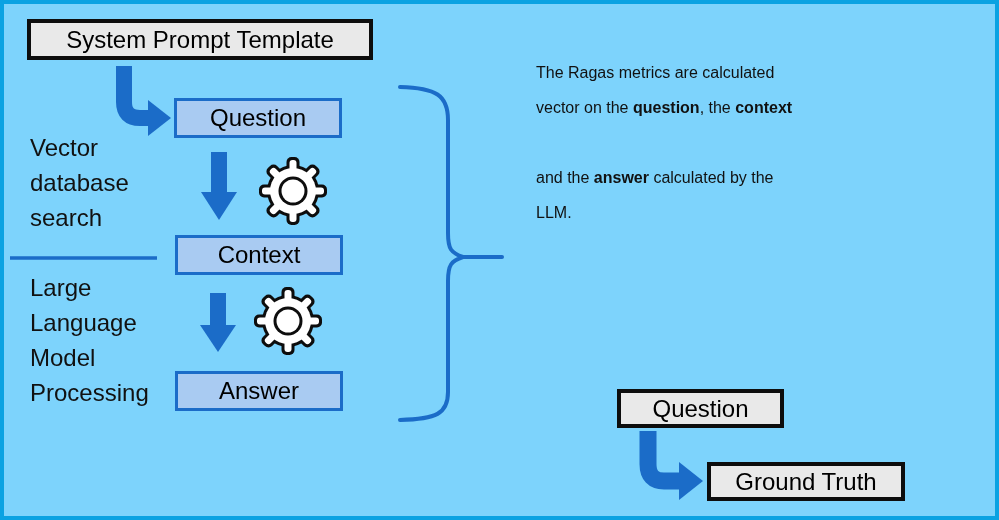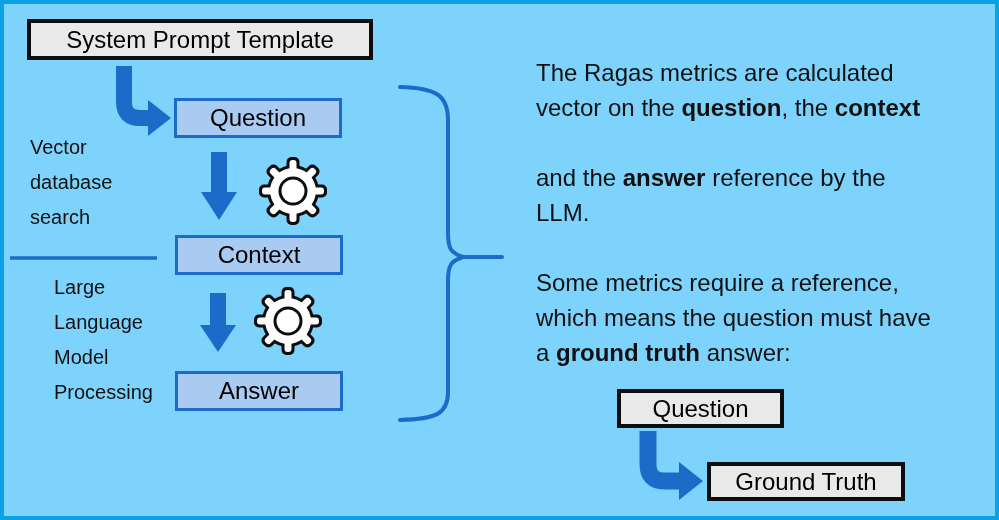--- a/index.html
+++ b/index.html
@@ -14,26 +14,26 @@
   }
   .layer { position:absolute; left:0; top:0; }
   .box {
     position:absolute; box-sizing:border-box;
     display:flex; align-items:center; justify-content:center;
     font-size:24px; white-space:nowrap;
   }
   .gray { background:#e9e9e9; border:4px solid #0d0d0d; }
   .blue { background:#a9cbf2; border:3px solid #1b6cc8; }
   .label {
-    position:absolute; font-size:20px; line-height:35px;
+    position:absolute; font-size:24px; line-height:35px;
     white-space:pre-line; color:#111;
   }
   .rich {
     position:absolute; left:536px; top:55px; width:448px;
-    font-size:24px; line-height:35px; color:#111;
+    font-size:16px; line-height:35px; color:#111;
   }
   .rich .para + .para { margin-top:35px; }
   .b { font-weight:bold; }
 </style>
 </head>
 <body>
 
 <div class="canvas">
 
   <svg class="layer" width="999" height="520" viewBox="0 0 999 520">
@@ -116,32 +116,31 @@
   </div>
 
   <div class="label" style="left:30px; top:130px;">Vector
 database
 search</div>
 
   <div class="box blue" style="left:175px; top:235px; width:168px; height:40px;">
     <span>Context</span>
   </div>
 
-  <div class="label" style="left:30px; top:270px;margin-left:24px;">Large
+  <div class="label" style="left:30px; top:270px;">Large
 Language
 Model
 Processing</div>
 
   <div class="box blue" style="left:175px; top:371px; width:168px; height:40px;">
     <span>Answer</span>
   </div>
 
   <div class="rich">
-      <div class="para"><span>The Ragas metrics are calculated</span><br><span>vector on the </span><span class="b">question</span><span>, the </span><span class="b">context</span><br><br><span>and the </span><span class="b">answer</span><span> reference by the</span><br><span>LLM.</span></div>
-      <div class="para"><span>Some metrics require a reference,</span><br><span>which means the question must have</span><br><span>a </span><span class="b">ground truth</span><span> answer:</span></div>
+      <div class="para"><span>The Ragas metrics are calculated</span><br><span>vector on the </span><span class="b">question</span><span>, the </span><span class="b">context</span><br><br><span>and the </span><span class="b">answer</span><span> calculated by the</span><br><span>LLM.</span></div>
     </div>
 
   <div class="box gray" style="left:617px; top:389px; width:167px; height:39px;">
     <span>Question</span>
   </div>
 
   <div class="box gray" style="left:707px; top:462px; width:198px; height:39px;">
     <span>Ground Truth</span>
   </div>
 

